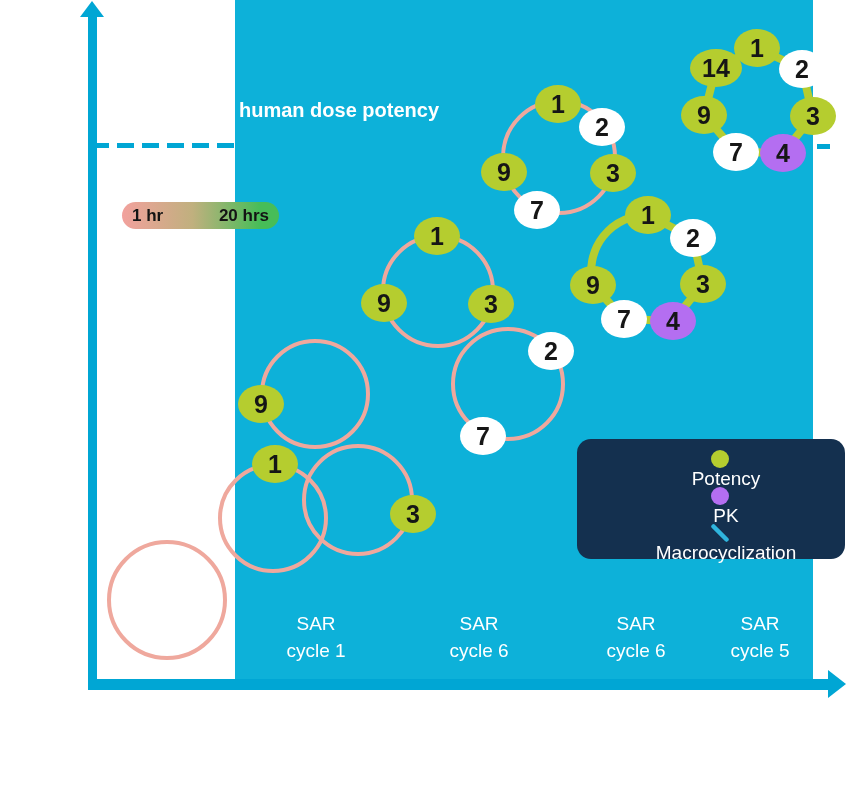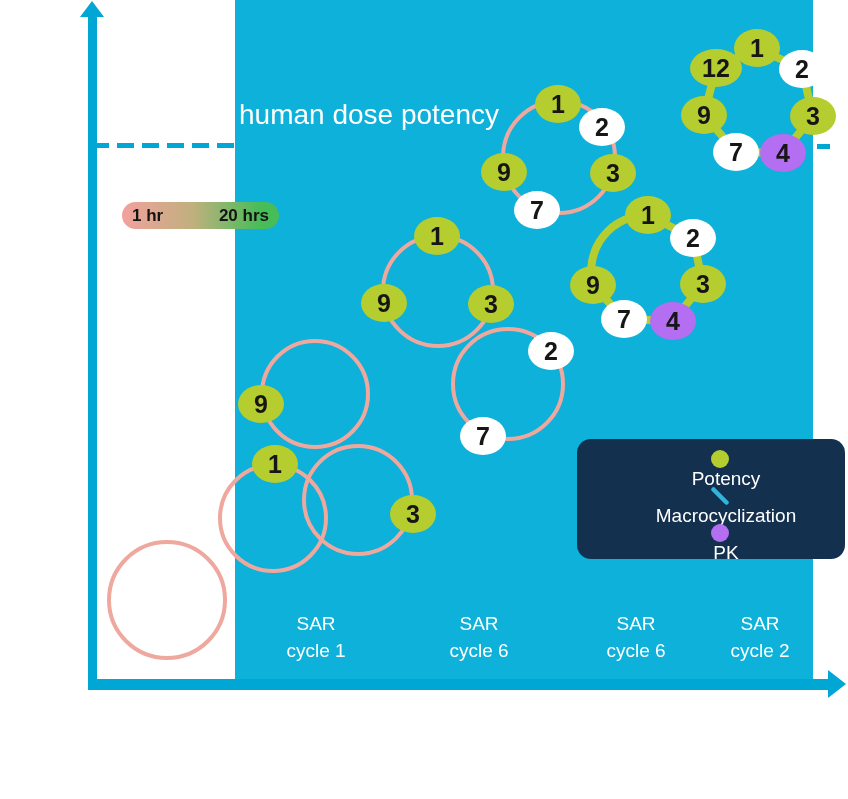--- a/index.html
+++ b/index.html
@@ -13,21 +13,21 @@
   .yaxis-bar{position:absolute;left:88px;top:14px;width:9px;height:676px;background:#00a6d4;}
   .yaxis-head{position:absolute;left:80px;top:1px;width:0;height:0;
     border-left:12px solid transparent;border-right:12px solid transparent;border-bottom:16px solid #00a6d4;}
   .xaxis-bar{position:absolute;left:88px;top:679px;width:740px;height:11px;background:#00a6d4;}
   .xaxis-head{position:absolute;left:828px;top:670px;width:0;height:0;
     border-top:14px solid transparent;border-bottom:14px solid transparent;border-left:18px solid #00a6d4;}
   
   .dash-left{position:absolute;left:92px;top:143px;width:143px;height:5px;
     background:repeating-linear-gradient(90deg,#00a6d4 0 17px,transparent 17px 25px);}
   .dash-right{position:absolute;left:817px;top:144px;width:13px;height:5px;background:#00a6d4;}
-  .threshold-title{position:absolute;left:239px;top:99px;color:#ffffff;font-size:28px;font-weight:400;white-space:nowrap;}
+  .threshold-title{position:absolute;left:239px;top:99px;color:#ffffff;font-size:20px;font-weight:700;white-space:nowrap;}
   
   .pill{position:absolute;left:122px;top:202px;width:157px;height:27px;border-radius:14px;
     background:linear-gradient(90deg,#f2a19d 0%,#c0b07e 45%,#47bd58 88%);
     display:flex;align-items:center;justify-content:space-between;
     padding:0 10px;box-sizing:border-box;color:#141414;font-size:17px;font-weight:700;}
   
   .mol-svg{position:absolute;left:0;top:0;width:848px;height:799px;}
   .node{position:absolute;display:flex;align-items:center;justify-content:center;
     border-radius:50%;font-weight:700;font-size:25px;color:#161616;line-height:1;}
   
@@ -106,52 +106,52 @@
       <div class="node" style="left: 680px; top: 265px; width: 46px; height: 38px; background: rgb(181, 205, 47); color: rgb(22, 22, 22);">3</div>
       <div class="node" style="left: 650px; top: 302px; width: 46px; height: 38px; background: rgb(180, 110, 241); color: rgb(22, 22, 22);">4</div>
       <div class="node" style="left: 601px; top: 300px; width: 46px; height: 38px; background: rgb(255, 255, 255); color: rgb(22, 22, 22);">7</div>
       <div class="node" style="left: 570px; top: 266px; width: 46px; height: 38px; background: rgb(181, 205, 47); color: rgb(22, 22, 22);">9</div>
       <div class="node" style="left: 734px; top: 29px; width: 46px; height: 38px; background: rgb(181, 205, 47); color: rgb(22, 22, 22);">1</div>
       <div class="node" style="left: 779px; top: 50px; width: 46px; height: 38px; background: rgb(255, 255, 255); color: rgb(22, 22, 22);">2</div>
       <div class="node" style="left: 790px; top: 97px; width: 46px; height: 38px; background: rgb(181, 205, 47); color: rgb(22, 22, 22);">3</div>
       <div class="node" style="left: 760px; top: 134px; width: 46px; height: 38px; background: rgb(180, 110, 241); color: rgb(22, 22, 22);">4</div>
       <div class="node" style="left: 713px; top: 133px; width: 46px; height: 38px; background: rgb(255, 255, 255); color: rgb(22, 22, 22);">7</div>
       <div class="node" style="left: 681px; top: 96px; width: 46px; height: 38px; background: rgb(181, 205, 47); color: rgb(22, 22, 22);">9</div>
-      <div class="node" style="left: 690px; top: 49px; width: 52px; height: 38px; background: rgb(181, 205, 47); color: rgb(22, 22, 22);">12</div>
+      <div class="node" style="left: 690px; top: 49px; width: 52px; height: 38px; background: rgb(181, 205, 47); color: rgb(22, 22, 22);">14</div>
     </div>
 
   <div class="legend">
     <div class="legend-row">
       <span class="legend-icon dot dot-potency"></span>
       <span class="legend-label">Potency</span>
     </div>
     <div class="legend-row">
+      <span class="legend-icon dot dot-pk"></span>
+      <span class="legend-label">PK</span>
+    </div>
+    <div class="legend-row">
       <span class="legend-icon">
         <svg width="18" height="18" viewBox="0 0 18 18">
           <line x1="2.5" y1="2.5" x2="15.5" y2="15.5" stroke="#2fb4dd" stroke-width="4.5" stroke-linecap="round"></line>
         </svg>
       </span>
       <span class="legend-label">Macrocyclization</span>
-    </div>
-    <div class="legend-row">
-      <span class="legend-icon dot dot-pk"></span>
-      <span class="legend-label">PK</span>
     </div>
   </div>
 
   <div class="sar-label" style="left:251px;">
     <span>SAR</span><br>
     <span>cycle 1</span>
   </div>
   <div class="sar-label" style="left:414px;">
     <span>SAR</span><br>
     <span>cycle 6</span>
   </div>
   <div class="sar-label" style="left:571px;">
     <span>SAR</span><br>
     <span>cycle 6</span>
   </div>
   <div class="sar-label" style="left:695px;">
     <span>SAR</span><br>
-    <span>cycle 2</span>
+    <span>cycle 5</span>
   </div>
 
 </div>
 
 </body></html>

